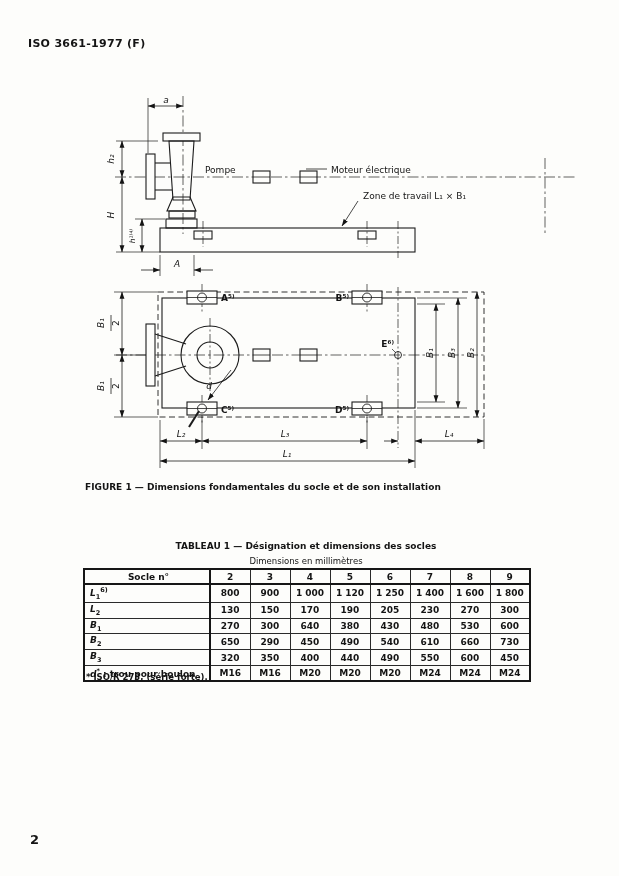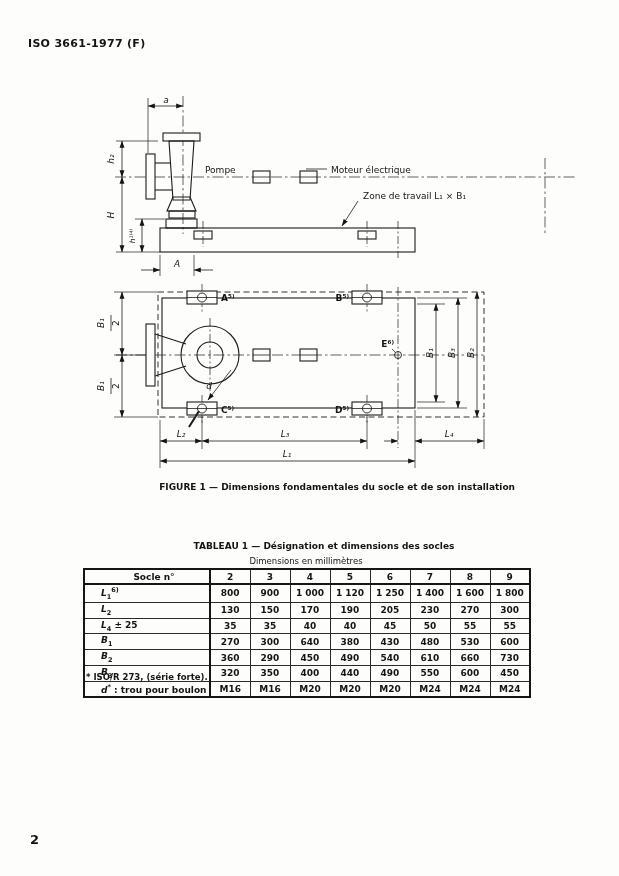--- a/index.html
+++ b/index.html
@@ -1,28 +1,28 @@
 <!DOCTYPE html>
 <html><head>
 <meta charset="utf-8">
 <style>
   html,body{margin:0;padding:0}
   body{width:619px;height:876px;background:#fdfdfb;position:relative;
        font-family:"DejaVu Sans","Liberation Sans",sans-serif;color:#141414;overflow:hidden}
   .abs{position:absolute}
   #hdr{left:28px;top:37px;font-size:11px;font-weight:bold;letter-spacing:.3px}
   #pagenum{left:30px;top:832px;font-size:13px;font-weight:bold}
-  #figcap{left:85px;top:482px;width:430px;text-align:right;font-size:9px;font-weight:bold}
-  #tbl-title{left:101px;top:541px;width:446px;text-align:center;font-size:9px;font-weight:bold}
+  #figcap{left:85px;top:482px;width:430px;text-align:left;font-size:9px;font-weight:bold}
+  #tbl-title{left:83px;top:541px;width:446px;text-align:center;font-size:9px;font-weight:bold}
   #tbl-units{left:83px;top:556px;width:446px;text-align:center;font-size:8.5px}
   #tbl-wrap{left:83px;top:568px}
   table{border-collapse:collapse;table-layout:fixed;width:446px;font-size:9px;border:2px solid #161616}
   th,td{border:1px solid #2a2a2a;text-align:center;padding:1px 2px;height:11px;font-weight:600;overflow:hidden;white-space:nowrap}
   thead th{font-weight:bold;border-bottom:2px solid #161616}
-  th.rowlabel{text-align:left;padding-left:16px;border-right:2px solid #161616}
+  th.rowlabel{text-align:left;padding-left:5px;border-right:2px solid #161616}
   thead th.rowlabel{text-align:center}
   .sym{font-style:italic}
   sub{font-size:6.5px}  sup{font-size:6.5px}
   #fnote{left:86px;top:672px;font-size:8.5px;font-weight:600}
   svg text{font-family:"DejaVu Sans","Liberation Sans",sans-serif;fill:#141414}
   .lbl{font-size:9px}
   .it{font-style:italic}
   .bold{font-weight:bold}
   .sm{font-size:7.5px}
 </style>
@@ -229,44 +229,33 @@
           <td>130</td>
           <td>150</td>
           <td>170</td>
           <td>190</td>
           <td>205</td>
           <td>230</td>
           <td>270</td>
           <td>300</td>
         </tr>
         <tr>
-          <th class="rowlabel"><span class="sym">L</span><sub>4</sub><span> ± 25</span></th>
-          <td>35</td>
-          <td>35</td>
-          <td>40</td>
-          <td>40</td>
-          <td>45</td>
-          <td>50</td>
-          <td>55</td>
-          <td>55</td>
-        </tr>
-        <tr>
           <th class="rowlabel"><span class="sym">B</span><sub>1</sub></th>
           <td>270</td>
           <td>300</td>
           <td>640</td>
           <td>380</td>
           <td>430</td>
           <td>480</td>
           <td>530</td>
           <td>600</td>
         </tr>
         <tr>
           <th class="rowlabel"><span class="sym">B</span><sub>2</sub></th>
-          <td>360</td>
+          <td>650</td>
           <td>290</td>
           <td>450</td>
           <td>490</td>
           <td>540</td>
           <td>610</td>
           <td>660</td>
           <td>730</td>
         </tr>
         <tr>
           <th class="rowlabel"><span class="sym">B</span><sub>3</sub></th>

